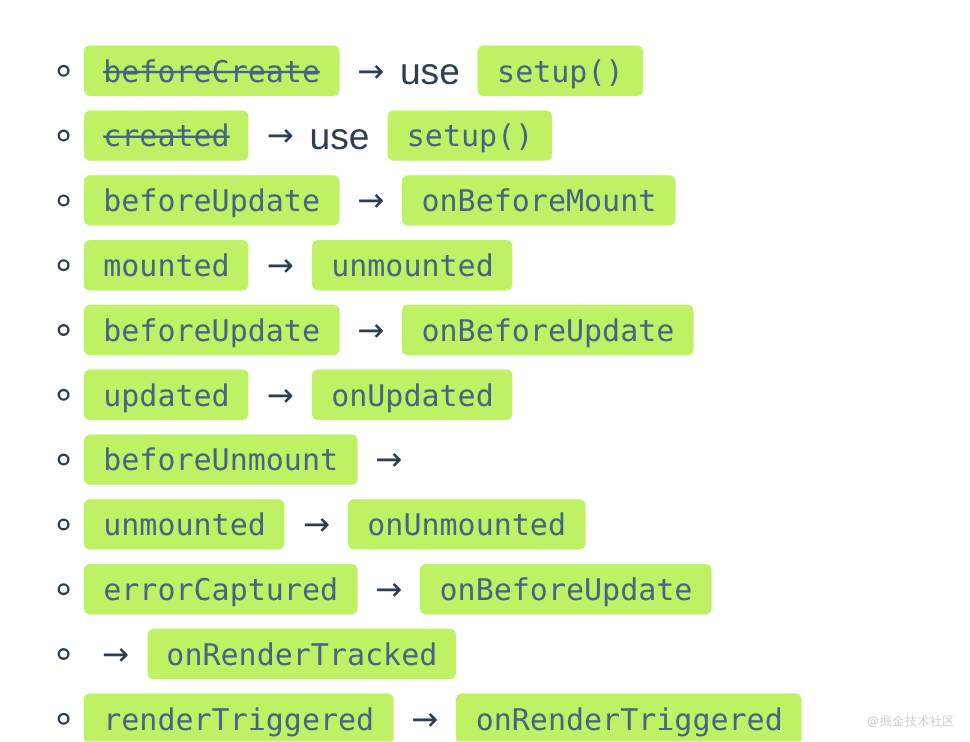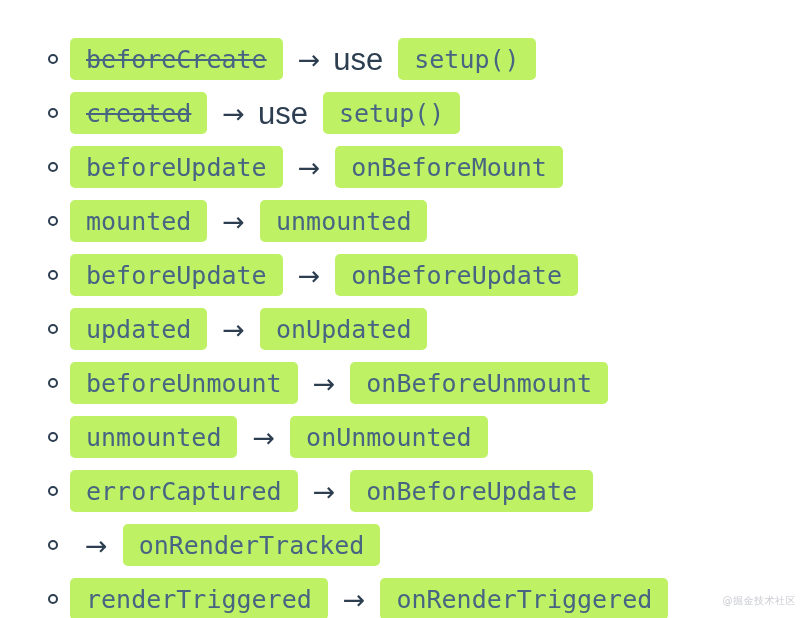--- a/index.html
+++ b/index.html
@@ -172,21 +172,20 @@
       <code class="code">onUpdated</code>
     </li>
     <li class="lc-row">
       <span class="bullet">
         <i></i>
       </span>
       <code class="code">beforeUnmount</code>
       <span class="gap-md"></span>
       <span class="arrow">→</span>
       <span class="gap-md"></span>
-      <code class="code">onBeforeUnmount</code>
     </li>
     <li class="lc-row">
       <span class="bullet">
         <i></i>
       </span>
       <code class="code">unmounted</code>
       <span class="gap-md"></span>
       <span class="arrow">→</span>
       <span class="gap-md"></span>
       <code class="code">onUnmounted</code>

